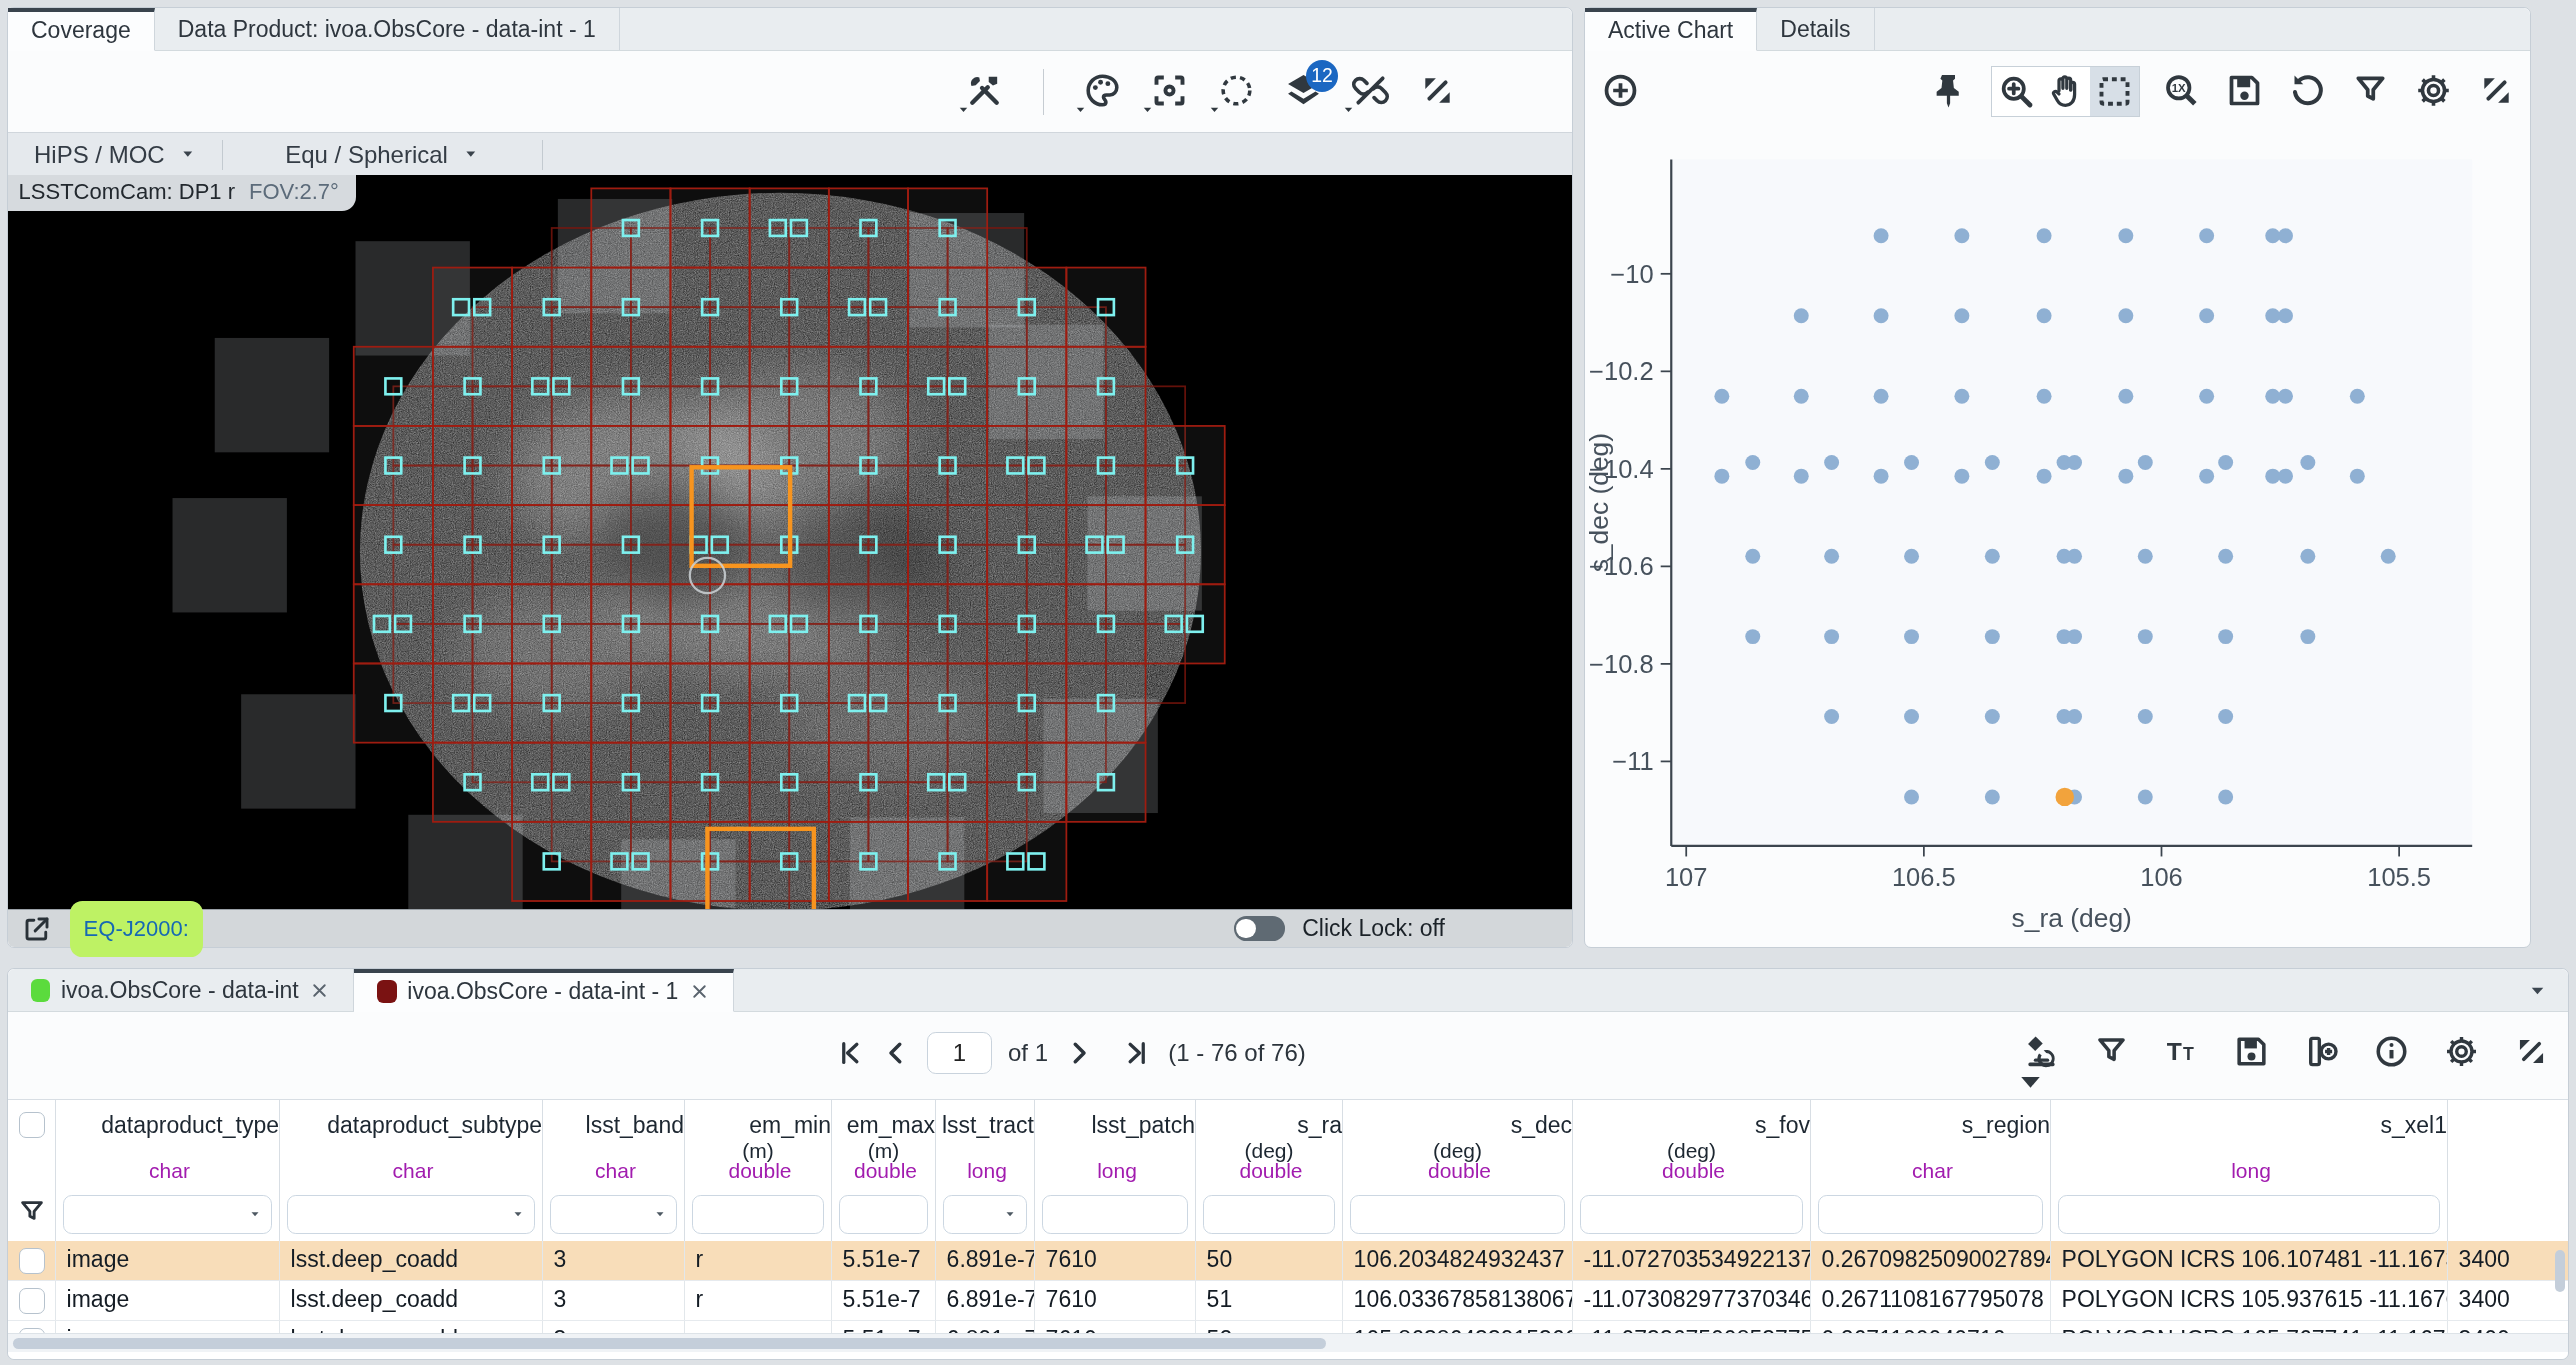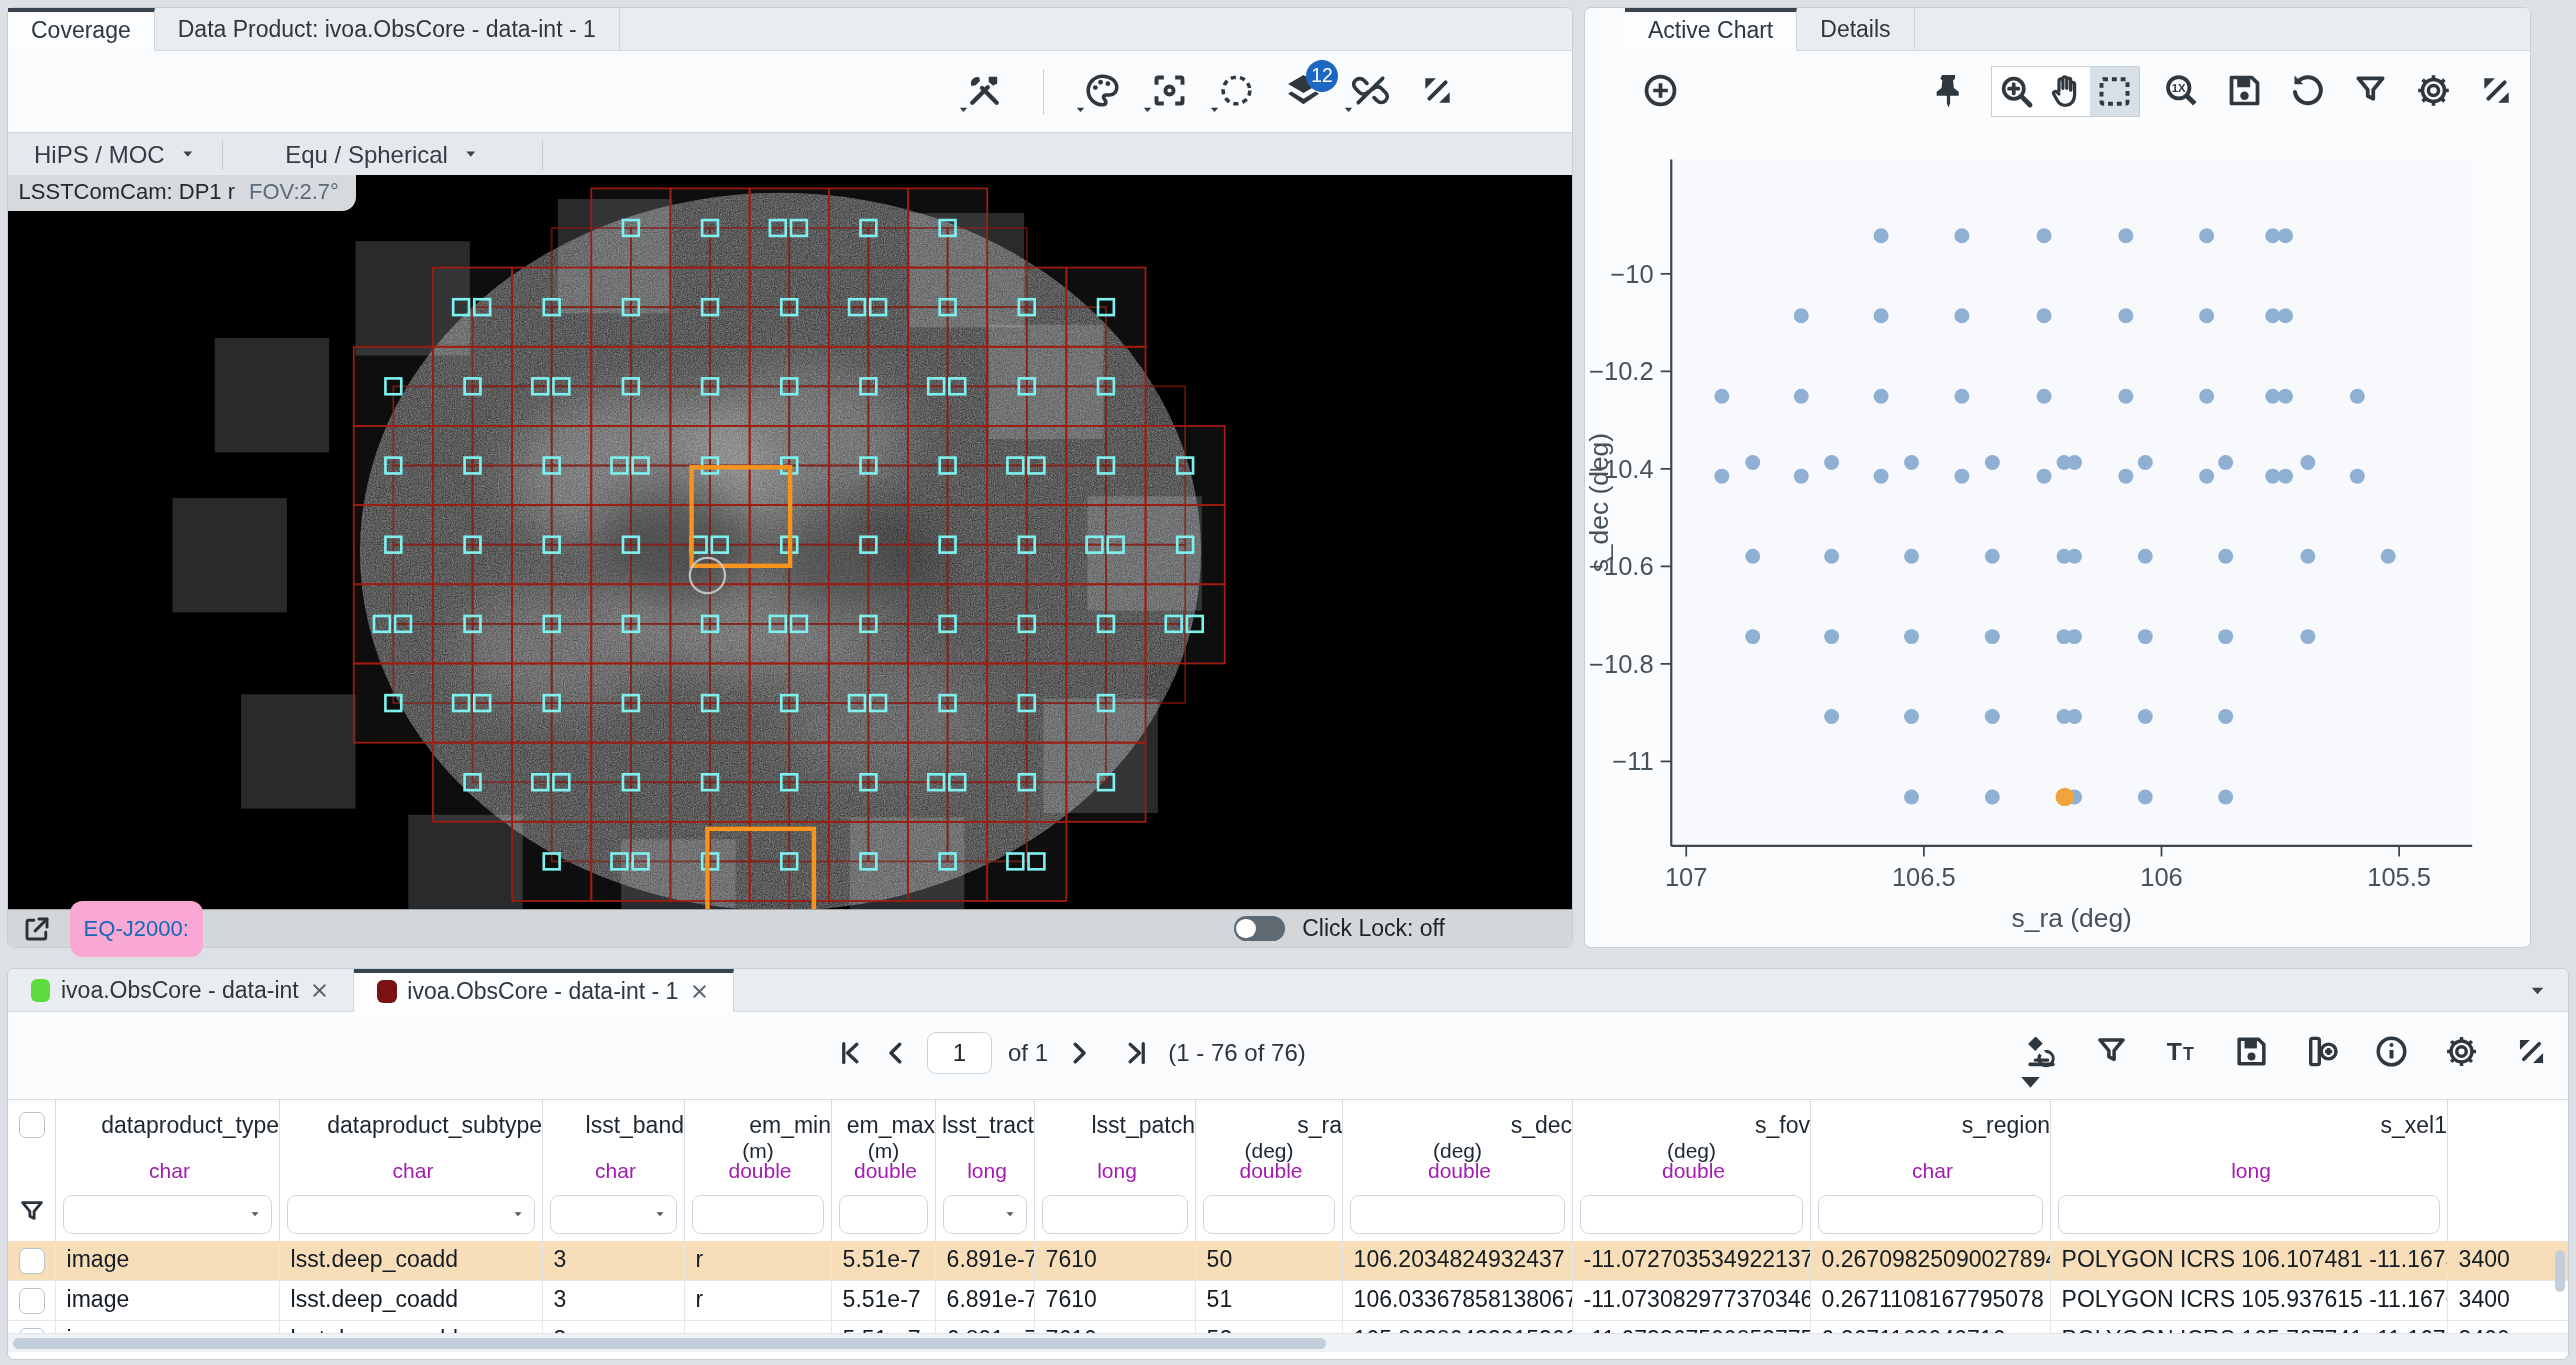--- a/index.html
+++ b/index.html
@@ -1,19 +1,19 @@
 <!DOCTYPE html>
 <html style="font-size:14px"><head>
 <meta charset="utf-8">
 <style>
   html,body{margin:0;padding:0;}
   body{width:2576px;height:1365px;background:#dde1e5;font-family:"Liberation Sans",sans-serif;position:relative;overflow:hidden;}
   .panel{position:absolute;background:#fbfcfd;border:0.9px solid #c6ced6;border-radius:7px;box-sizing:border-box;}
   #left-panel{left:7px;top:7px;width:1566px;height:941px;}
-  #right-panel{left:1584px;top:7px;width:947px;height:941px;padding-left:40px;}
+  #right-panel{left:1584px;top:7px;width:947px;height:941px;}
   #table-panel{left:7px;top:968px;width:2562px;height:392px;}
   
   .tabbar{height:42px;background:#e9edf0;border-bottom:0.9px solid #d3dade;border-radius:7px 7px 0 0;display:flex;align-items:stretch;}
   .tab{display:flex;align-items:center;gap:10.6px;padding:0 23px;font-size:23px;color:#2e363e;border-right:0.9px solid #cfd6dc;position:relative;box-sizing:border-box;cursor:default;}
   .tab.active{background:#fcfdfe;border-top:4.4px solid #3a444e;margin-bottom:-0.9px;border-bottom:0.9px solid #fcfdfe;}
   .tabdot{width:19.4px;height:23px;border-radius:6.2px;}
   .tabx{width:21px;height:21px;color:#5a646e;}
   .tabx svg{width:21px;height:21px;}
   .tab-caret{margin-left:auto;align-self:center;margin-right:19.4px;color:#3c4650;width:23px;height:23px;}
   .tab-caret svg{width:23px;height:23px;}
@@ -31,21 +31,21 @@
   
   .cov-controls{height:44px;background:#e5e9ed;border-top:0.9px solid #d0d6dc;border-bottom:0.9px solid #c9d0d6;display:flex;align-items:center;font-size:24px;color:#343c45;}
   .ctrl{display:flex;gap:14px;padding:0 26px;}
   .ctrl .dd2{width:17.6px;height:17.6px;color:#3a434c;}
   .ctrl .dd2 svg{width:17.6px;height:17.6px;}
   .cdiv{width:0.9px;height:30px;background:#c3cad0;}
   .cov-image{position:absolute;left:0;top:167px;right:0;bottom:38px;background:#000;overflow:hidden;}
   .cov-badge{position:absolute;top:0;left:0;background:#d6dade;padding:4.4px 17.6px 5.3px 10.6px;border-radius:0 0 14px 0;font-size:22px;color:#22282e;display:flex;gap:14px;align-items:center;z-index:3;}
   .cov-badge .fov{color:#5c6b7a;}
   .cov-status{position:absolute;left:0;right:0;bottom:0;height:38px;background:#d3d7da;border-top:0.9px solid #9aa1a7;border-radius:0 0 6.2px 6.2px;display:flex;align-items:center;padding:0 14px;gap:17.6px;box-sizing:border-box;}
-  .eq-pill{background:#f9a8d4;color:#1668b4;font-size:22px;padding:15px 14px;border-radius:12.3px;}
+  .eq-pill{background:#bef264;color:#1668b4;font-size:22px;padding:15px 14px;border-radius:12.3px;}
   .extlink{width:30px;height:30px;color:#2a3238;}
   .extlink svg{width:30px;height:30px;}
   .toggle{margin-left:auto;width:51px;height:25px;border-radius:12.3px;background:#5f6a73;position:relative;}
   .toggle .knob{position:absolute;left:2.6px;top:2.6px;width:19.4px;height:19.4px;border-radius:50%;background:#fff;}
   .cl-label{font-size:23px;color:#1b2228;margin-right:113px;}
   
   #chart-svg{position:absolute;left:0;top:125px;}
   
   .t-toolbar{height:81px;background:#fbfcfd;position:relative;display:flex;align-items:center;}
   .pagination{position:absolute;left:827px;display:flex;align-items:center;gap:16px;font-size:24px;color:#2c343c;}

